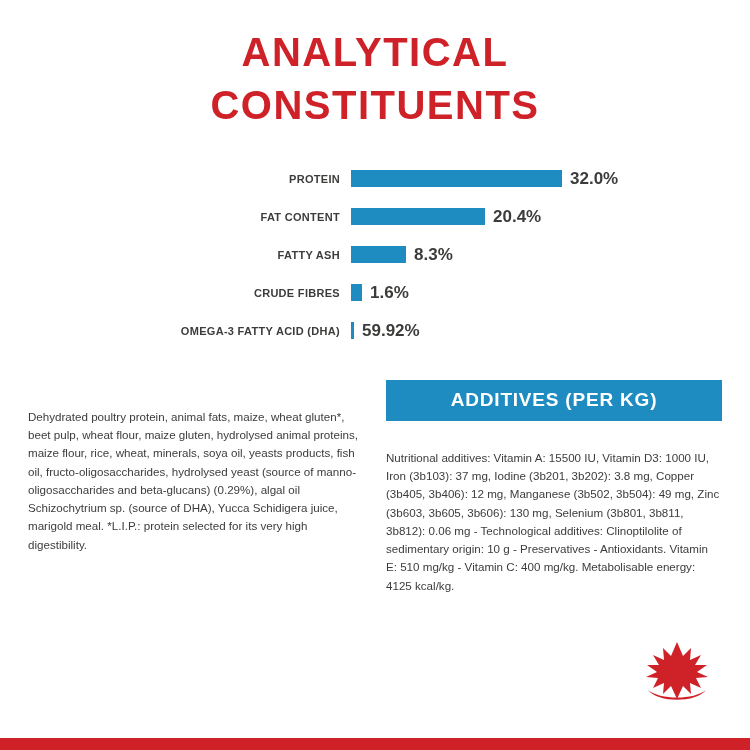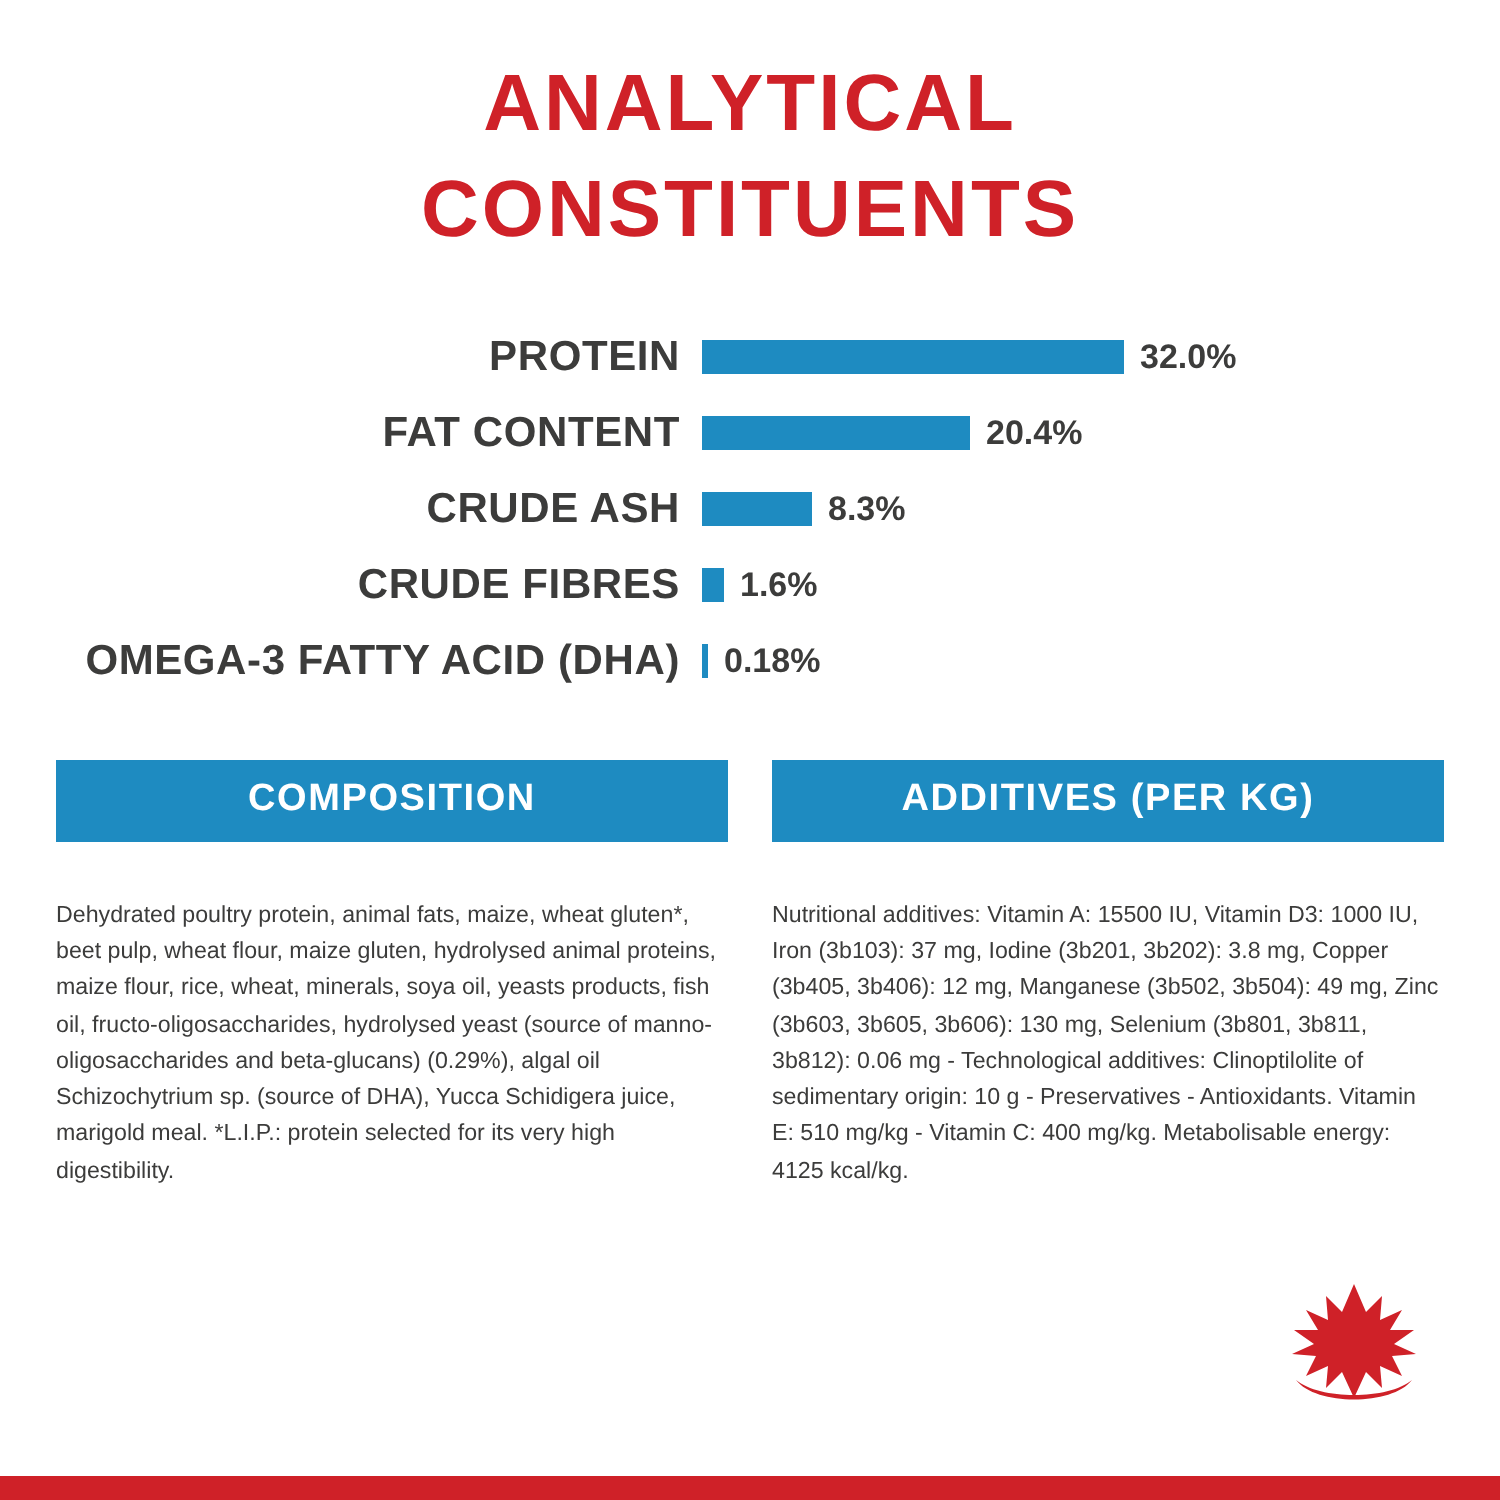--- a/index.html
+++ b/index.html
@@ -35,21 +35,21 @@
     padding-right: 52px;
   }
   .bar-row {
     display: flex;
     align-items: center;
     height: 38px;
   }
   .bar-label {
     width: 340px;
     text-align: right;
-    font-size: 21px;
+    font-size: 11px;
     font-weight: bold;
     color: #3c3c3b;
     letter-spacing: 0.3px;
     padding-right: 11px;
     white-space: nowrap;
   }
   .bar-wrap {
     display: flex;
     align-items: center;
     flex: 1;
@@ -131,49 +131,48 @@
 
   <div class="bar-row">
     <div class="bar-label">FAT CONTENT</div>
     <div class="bar-wrap">
       <div class="bar" style="width:134px"></div>
       <div class="bar-value">20.4%</div>
     </div>
   </div>
 
   <div class="bar-row">
-    <div class="bar-label">CRUDE ASH</div>
+    <div class="bar-label">FATTY ASH</div>
     <div class="bar-wrap">
       <div class="bar" style="width:55px"></div>
       <div class="bar-value">8.3%</div>
     </div>
   </div>
 
   <div class="bar-row">
     <div class="bar-label">CRUDE FIBRES</div>
     <div class="bar-wrap">
       <div class="bar" style="width:11px"></div>
       <div class="bar-value">1.6%</div>
     </div>
   </div>
 
   <div class="bar-row">
     <div class="bar-label">OMEGA-3 FATTY ACID (DHA)</div>
     <div class="bar-wrap">
       <div class="bar" style="width:3px"></div>
-      <div class="bar-value">0.18%</div>
+      <div class="bar-value">59.92%</div>
     </div>
   </div>
 
 </div>
 
 <div class="panels">
 
   <div class="panel">
-    <div class="panel-header">COMPOSITION</div>
     <div class="panel-body">Dehydrated poultry protein, animal fats, maize, wheat gluten*, beet pulp, wheat flour, maize gluten, hydrolysed animal proteins, maize flour, rice, wheat, minerals, soya oil, yeasts products, fish oil, fructo-oligosaccharides, hydrolysed yeast (source of manno-oligosaccharides and beta-glucans) (0.29%), algal oil Schizochytrium sp. (source of DHA), Yucca Schidigera juice, marigold meal. *L.I.P.: protein selected for its very high digestibility.</div>
   </div>
 
   <div class="panel">
     <div class="panel-header">ADDITIVES (per kg)</div>
     <div class="panel-body">Nutritional additives: Vitamin A: 15500 IU, Vitamin D3: 1000 IU, Iron (3b103): 37 mg, Iodine (3b201, 3b202): 3.8 mg, Copper (3b405, 3b406): 12 mg, Manganese (3b502, 3b504): 49 mg, Zinc (3b603, 3b605, 3b606): 130 mg, Selenium (3b801, 3b811, 3b812): 0.06 mg - Technological additives: Clinoptilolite of sedimentary origin: 10 g - Preservatives - Antioxidants. Vitamin E: 510 mg/kg - Vitamin C: 400 mg/kg. Metabolisable energy: 4125 kcal/kg.</div>
   </div>
 
 </div>
 

